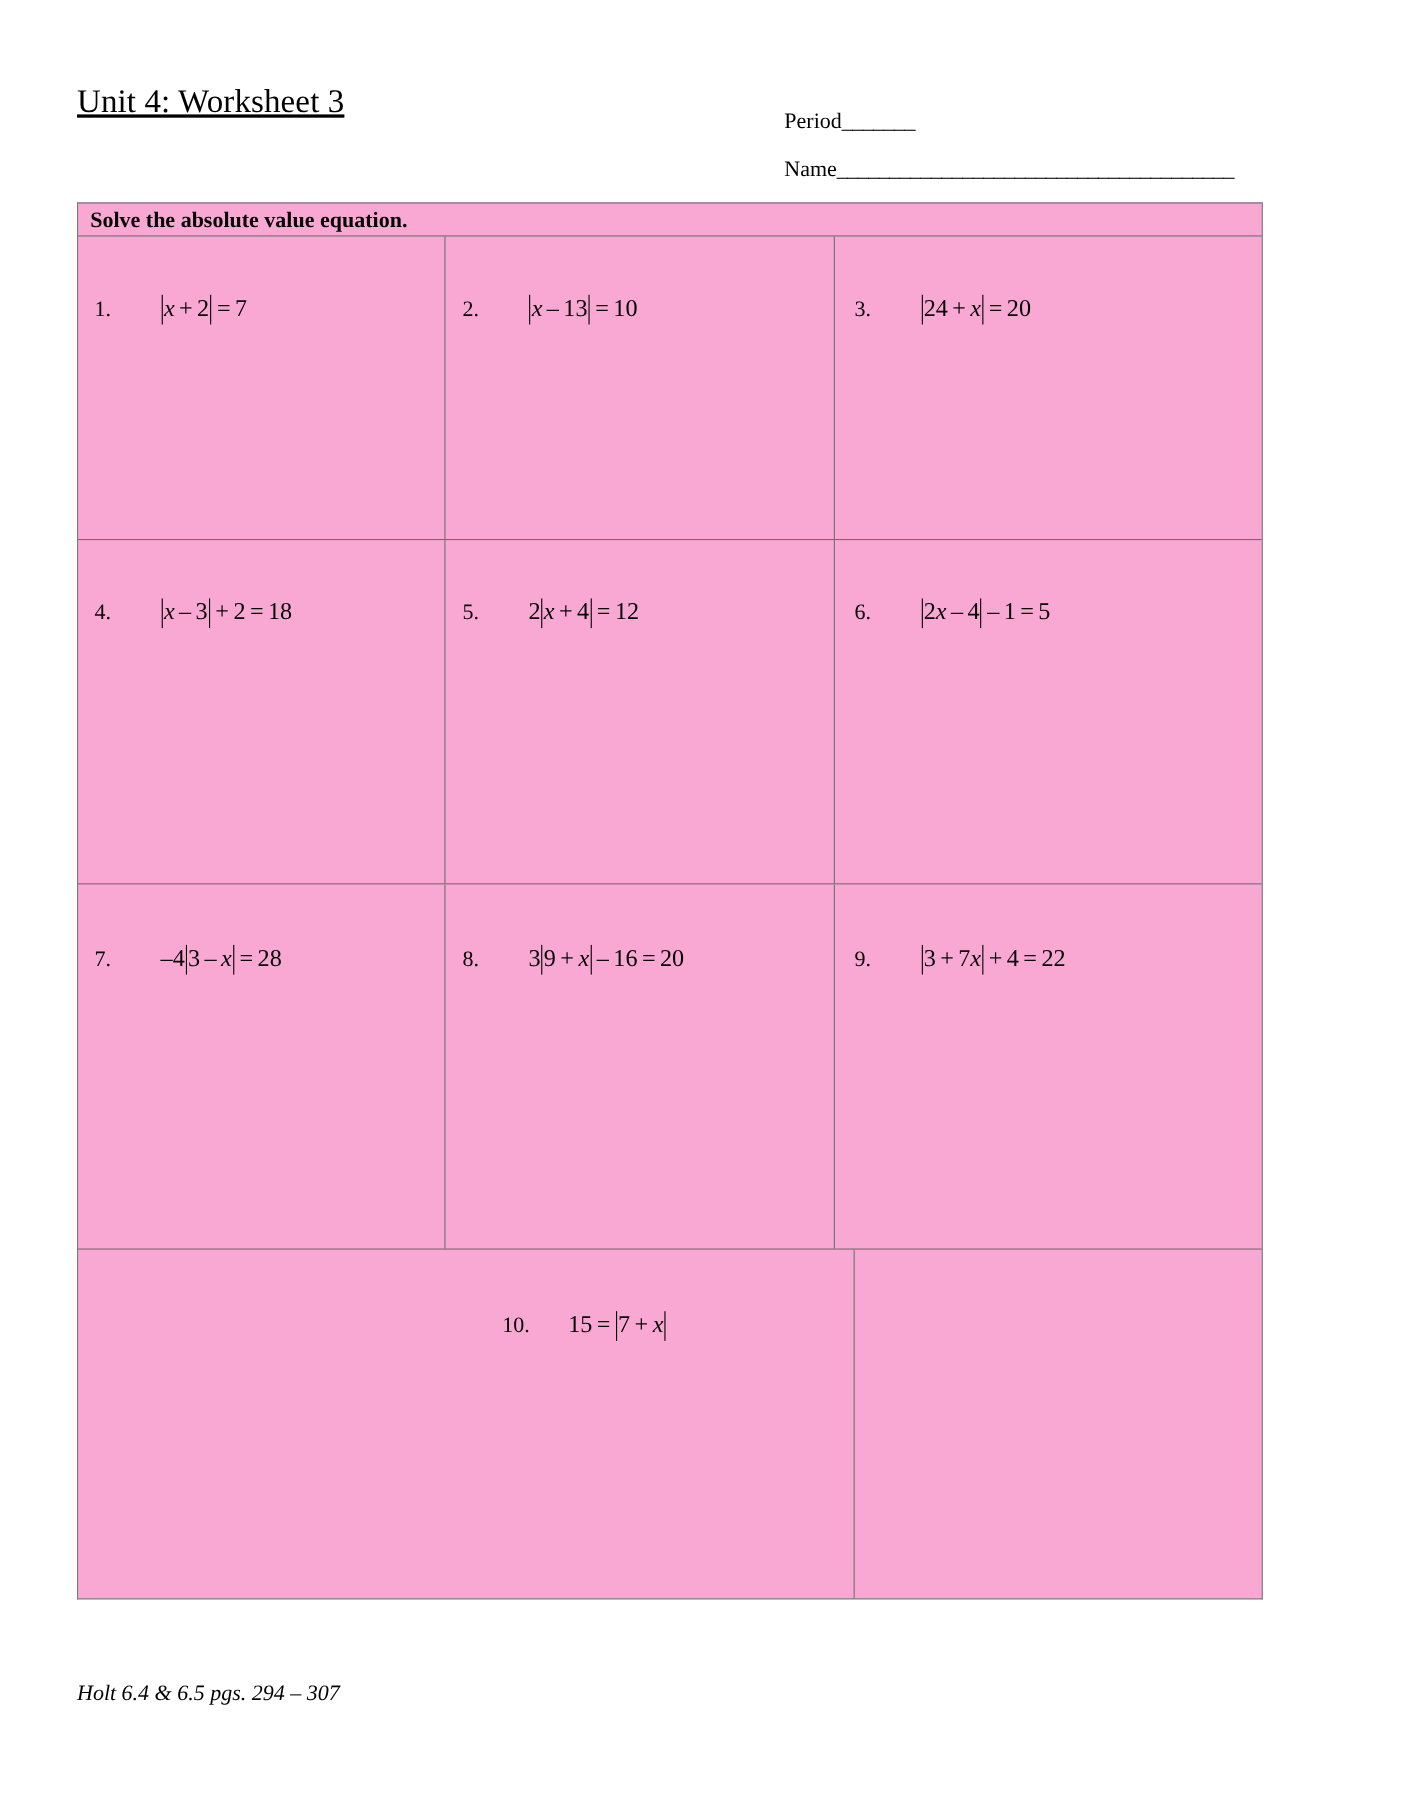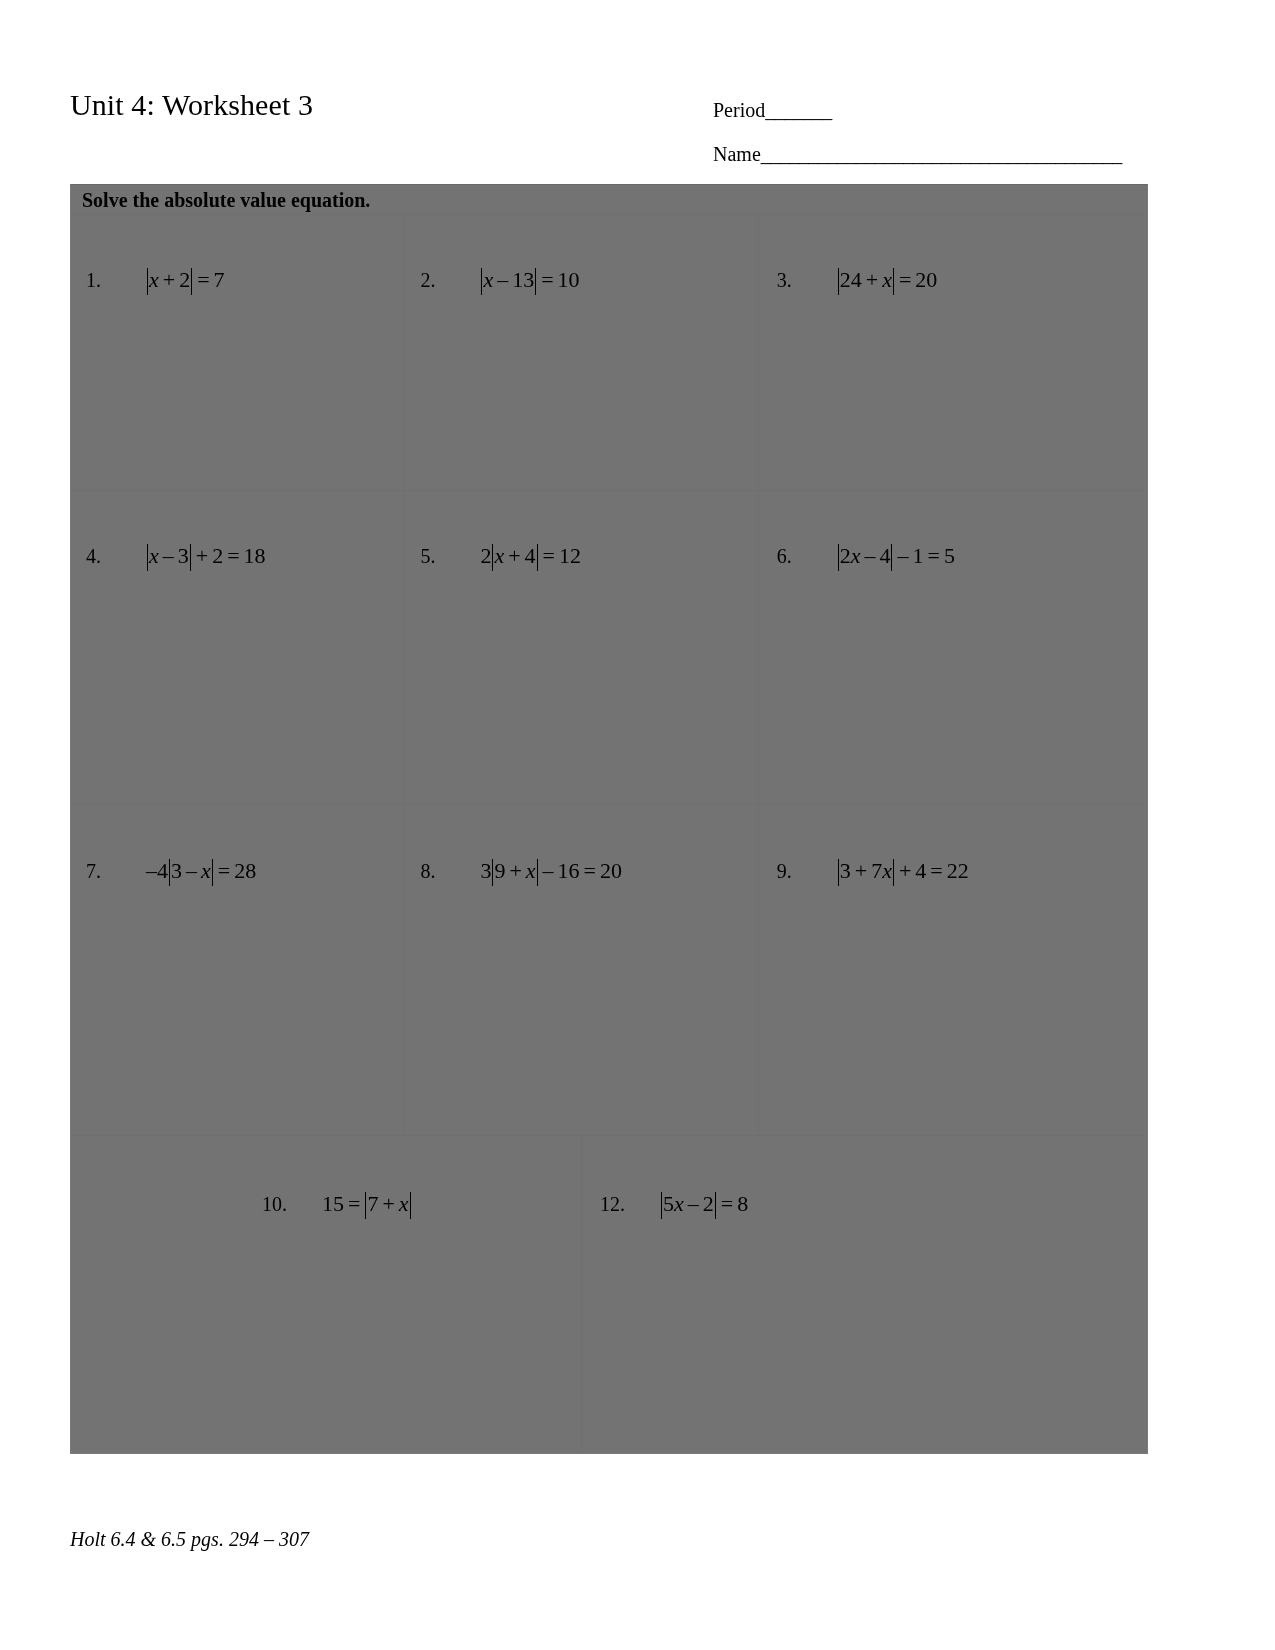--- a/index.html
+++ b/index.html
@@ -28,22 +28,23 @@
   .header {
     position: absolute;
     left: 70px;
     top: 72px;
     width: 1090px;
     height: 100px;
   }
   .title-block {
     position: absolute;
     left: 0;
-    top: 12px;
+    top: 0;
     width: 620px;
+    text-decoration: underline;
   }
   .title-line {
     font-size: 30px;
     line-height: 42px;
     white-space: nowrap;
     letter-spacing: 0.1px;
   }
   .name-block {
     position: absolute;
     left: 643px;
@@ -61,21 +62,21 @@
 
   
   .table-wrap {
     position: absolute;
     left: 70px;
     top: 184px;
     width: 1078px;
     border: 1px solid #7a7a7a;
     border-top: 1px solid #6a6a6a;
     box-sizing: border-box;
-    background: #737373;
+    background: #f9a8d4;
   }
   .instr-row {
     border-bottom: 1px solid #6f6f6f;
     box-sizing: border-box;
     height: 30px;
     display: flex;
     align-items: center;
     padding-left: 11px;
   }
   .instr-text {
@@ -246,25 +247,19 @@
       </div>
     </div>
 
     <div class="grid-row last">
       <div class="cell c1 r4">
         <div class="prob r4top">
           <span class="pnum">10.</span>
           <span class="eq">15<span class="op">=</span><span class="bar"></span>7<span class="op">+</span><span class="mv">x</span><span class="bar"></span></span>
         </div>
       </div>
-      <div class="cell c3 r4 last">
-        <div class="prob r4top">
-          <span class="pnum">12.</span>
-          <span class="eq"><span class="bar"></span>5<span class="mv">x</span><span class="op">–</span>2<span class="bar"></span><span class="op">=</span>8</span>
-        </div>
-      </div>
     </div>
 
   </div>
 
   <div class="footer">Holt 6.4 &amp; 6.5 pgs. 294 – 307</div>
 
 </div>
 
 </body></html>

